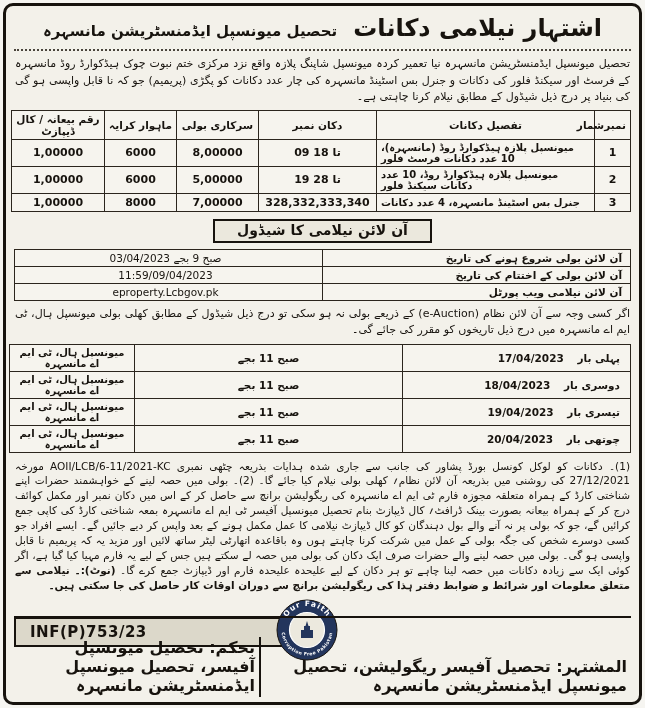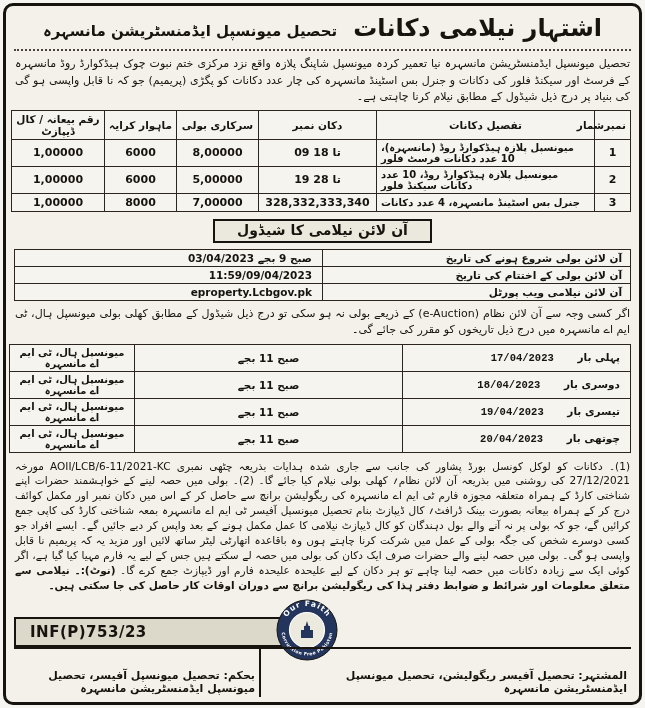--- a/index.html
+++ b/index.html
@@ -45,44 +45,44 @@
   td.num { font-weight:bold; font-size:11px; direction:ltr; }
   td.detail { text-align:left; font-weight:bold; font-size:10px; }
   
   .sched-head-wrap { text-align:center; margin:7px 0 6px; }
   .sched-head {
     display:inline-block; border:2px solid #17130e; background:#ebe8dd;
     padding:1px 22px 3px; font-size:14px; font-weight:bold;
   }
   
   .online td.lbl { text-align:right; font-weight:bold; padding-right:8px; }
-  .online td.val { text-align:right; font-weight:bold; padding-right:10px; }
+  .online td.val { font-weight:normal; padding-right:10px; }
   
   .open-auction { margin-top:5px; }
   .occ-cell { text-align:right; padding-right:10px; font-weight:bold; }
-  .occ-cell .date { margin-right:20px; direction:ltr; unicode-bidi:embed;font-family:Liberation Mono, monospace; }
+  .occ-cell .date { margin-right:10px; direction:ltr; unicode-bidi:embed; }
   .venue { font-size:10px; font-weight:bold; }
   
   .inf-row {
     direction:ltr; display:flex; align-items:center;
     margin-top:8px; height:62px;
   }
   .inf-box {
     width:292px; height:30px;
     border:2px solid #17130e; background:#dcd8ca;
     display:flex; align-items:center; padding:0 14px;
     font-weight:bold; font-size:15px; letter-spacing:0.5px;
   }
   .stamp { margin-left:-31px; flex:0 0 auto; }
   .sign-row {
     position:absolute; left:8px; right:8px; bottom:5px;
     border-top:2px solid #17130e;
     display:flex; align-items:flex-end;
   }
-  .sign { font-size:11px; font-weight:bold; padding:20px 4px 2px; }
+  .sign { font-size:16px; font-weight:bold; padding:20px 4px 2px; }
   .sign-right { flex:1; border-left:2px solid #17130e; text-align:right; padding-left:8px; }
   .sign-left  { width:245px; text-align:right; }
 </style>
 </head>
 <body>
 
 <div class="page">
 
   <div class="masthead">
     <span class="title">اشتہار نیلامی دکانات</span>

